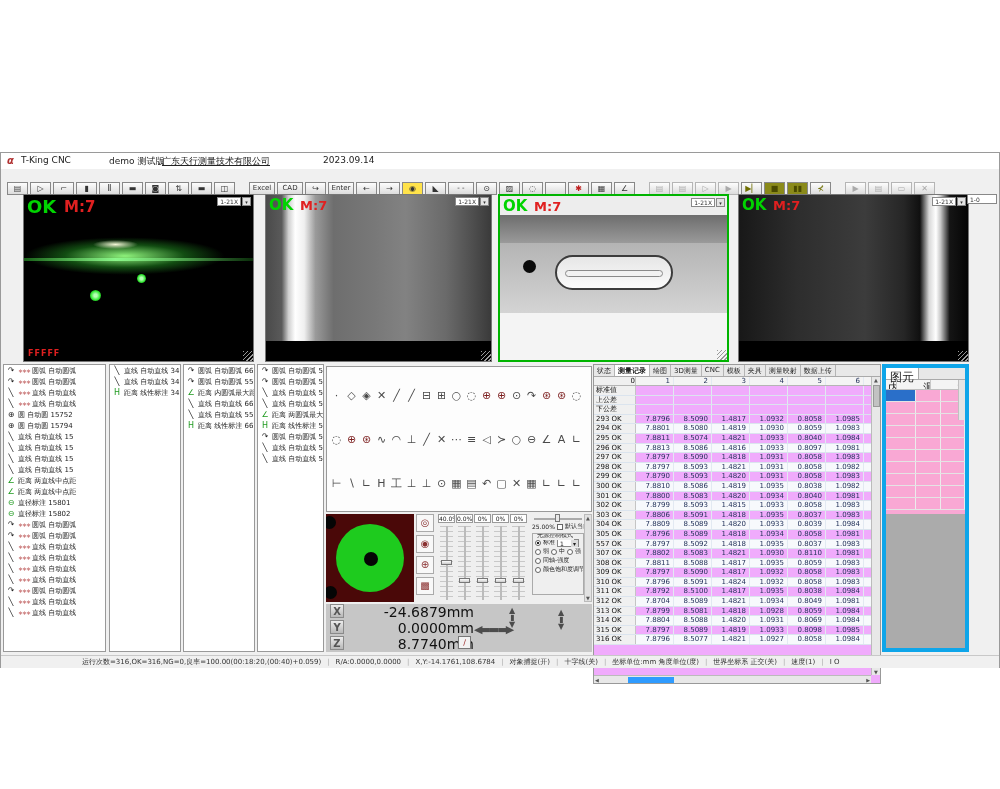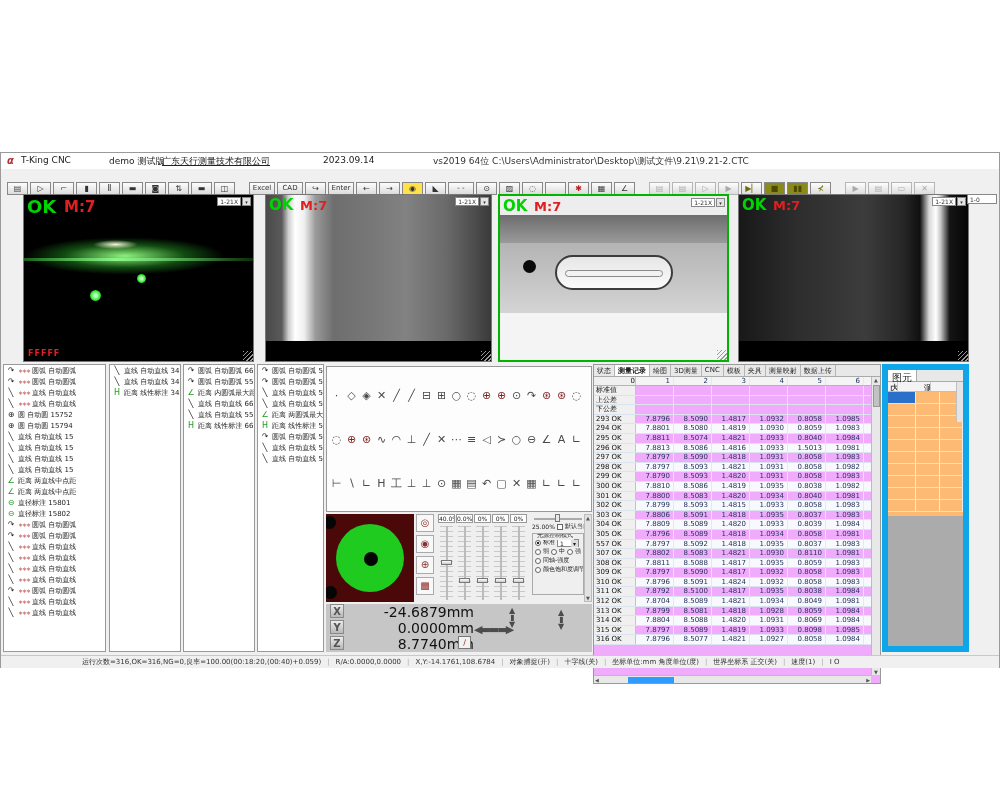--- a/index.html
+++ b/index.html
@@ -109,21 +109,21 @@
   .trow.hd{background:#f4f4f4;border-bottom:1px solid #b5b5b5;height:9px;}
   .tc{width:38px;flex:0 0 auto;text-align:right;padding-right:3px;color:#23325a;border-right:1px solid #e2e9f2;overflow:hidden;line-height:9.5px;}
   .tlabel{width:42px;flex:0 0 auto;background:#f0f0f0;color:#111;text-align:left;padding-left:2px;border-right:1px solid #c4c4c4;line-height:9.5px;white-space:nowrap;}
   .trow.alt{background:#f7f9fc;}
   .vscroll{position:absolute;right:0;top:12px;width:9px;bottom:8px;background:#e8e8e8;border-left:1px solid #bbb;font-size:5px;color:#555;text-align:center;}
   .vthumb{position:absolute;left:1px;top:8px;width:7px;height:22px;background:#c2c2c2;border:1px solid #999;}
   .hscroll{position:absolute;left:0;bottom:0;right:9px;height:8px;background:#e8e8e8;border-top:1px solid #bbb;}
   .hthumb{position:absolute;left:34px;top:1px;width:46px;height:6px;background:#2f9bff;}
   .harr{position:absolute;top:0;font-size:5px;color:#555;line-height:8px;}
   
-  .elem{position:absolute;left:881px;top:211px;width:87px;height:288px;background:#fdba74;border:6px solid #0ea5e9;font-size:10px;overflow:hidden;}
+  .elem{position:absolute;left:881px;top:211px;width:87px;height:288px;background:#f9a8d4;border:4px solid #0ea5e9;font-size:12px;overflow:hidden;}
   .etab{height:12px;background:#e8e8e8;border-bottom:1px solid #aaa;display:flex;}
   .etab span{padding:1px 4px;background:#fff;border-right:1px solid #aaa;color:#222;}
   .ehead{display:flex;height:10px;border-bottom:1px solid #c0c0c0;background:#f4f4f4;gap:24px;}
   .ehead span{border-right:1px solid #c8c8c8;padding-left:2px;color:#222;overflow:hidden;white-space:nowrap;}
   .ec1{width:30px;} .ec2{width:26px;} .ec3{width:24px;}
   .erow{display:flex;height:12px;border-bottom:1px solid #e4e4e4;}
   .erow span{border-right:1px solid #ececec;}
   .esel{background:#2a6fc9;}
   .egray{position:absolute;left:0;right:0;bottom:0;top:146px;background:#ababab;}
   .escroll{position:absolute;right:0;top:12px;width:7px;height:40px;background:#e4e4e4;border-left:1px solid #c0c0c0;}
@@ -136,21 +136,20 @@
 <body>
 
 <div class="win">
 
   <div class="titlebar">
     <span class="logo">α</span>
     <span class="t-app">T-King   CNC</span>
     <span class="t-demo">demo 测试版</span>
     <span class="t-co">广东天行测量技术有限公司</span>
     <span class="t-date">2023.09.14</span>
-    <span class="t-path">vs2019 64位  C:\Users\Administrator\Desktop\测试文件\9.21\9.21-2.CTC</span>
     <div class="wctl">
       <span class="wbtn">–</span>
       <span class="wbtn">▢</span>
       <span class="wbtn">✕</span>
     </div>
   </div>
 
   <div class="toolbar" id="toolbar">
       <div class="tg">
         <span class="tb">▤</span>
@@ -675,21 +674,21 @@
           <span class="tc">1.0933</span>
           <span class="tc">0.8040</span>
           <span class="tc">1.0984</span>
         </div>
         <div class="trow alt">
           <span class="tlabel">296  OK</span>
           <span class="tc">7.8813</span>
           <span class="tc">8.5086</span>
           <span class="tc">1.4816</span>
           <span class="tc">1.0933</span>
-          <span class="tc">1.5013</span>
+          <span class="tc">0.8097</span>
           <span class="tc">1.0981</span>
         </div>
         <div class="trow">
           <span class="tlabel">297  OK</span>
           <span class="tc">7.8797</span>
           <span class="tc">8.5090</span>
           <span class="tc">1.4818</span>
           <span class="tc">1.0931</span>
           <span class="tc">0.8058</span>
           <span class="tc">1.0983</span>

